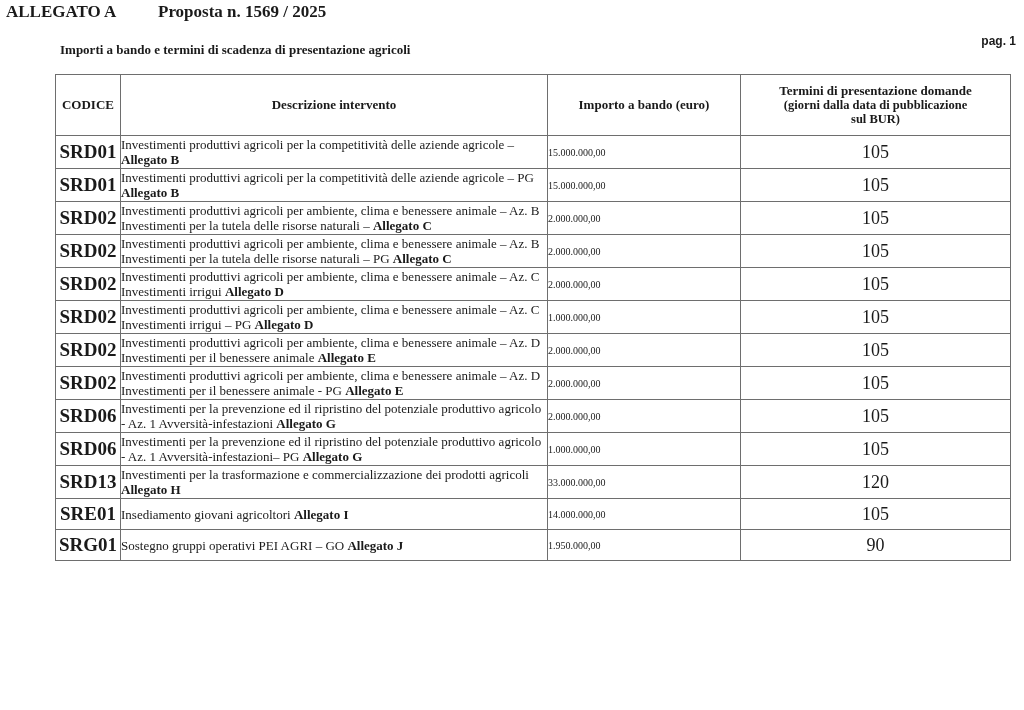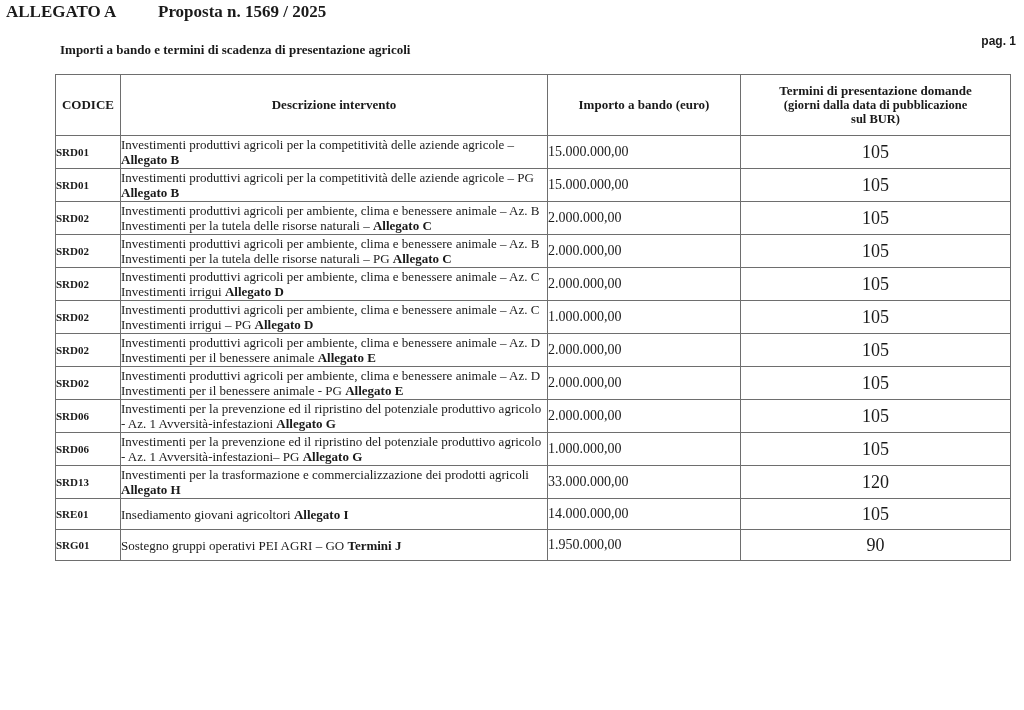--- a/index.html
+++ b/index.html
@@ -9,24 +9,24 @@
   .hdr-prop { position:absolute; left:158px; top:2px; font-size:17px; font-weight:bold; }
   .hdr-page { position:absolute; right:8px; top:5px; font-size:12px; font-weight:bold;
               font-family:Liberation Sans, sans-serif;margin-top:29px; }
   .subtitle { position:absolute; left:60px; top:42px; font-size:13px; font-weight:bold; }
   table.main { position:absolute; left:55px; top:74px; width:955px; border-collapse:collapse;
                table-layout:fixed; font-size:13px; }
   table.main th, table.main td { border:1px solid #6e6e6e; padding:0; vertical-align:middle; }
   table.main th { font-weight:bold; text-align:center; height:60px; }
   th.th-term { line-height:14px; font-size:12.5px; }
   th.th-term .t1 { font-size:13px; }
-  td.code { font-weight:bold; font-size:11px;font-family:Liberation Serif, serif; }
+  td.code { text-align:center; font-weight:bold; font-size:19px;font-family:Liberation Serif, serif; }
   td.desc { padding-left:5px; line-height:15px; padding-top:1px; padding-bottom:1px; }
   td.desc b { font-weight:bold; }
-  td.amt { padding-left:33px; font-size:14px; }
+  td.amt { padding-left:33px; font-size:10px; }
   td.amt.total { font-weight:bold; }
   td.term { text-align:center; font-size:18px; vertical-align:top; padding-top:3px; }
   td.term.mid { vertical-align:middle; padding-top:0; }
   tr.r2 td { height:32px; }
   tr.r1 td { height:30px; }
 </style>
 </head>
 <body>
 
 <div class="hdr-left">ALLEGATO A</div>
@@ -122,18 +122,18 @@
         <td class="term mid">120</td>
       </tr>
     <tr class="r1">
         <td class="code">SRE01</td>
         <td class="desc"><span>Insediamento giovani agricoltori </span><b>Allegato I</b></td>
         <td class="amt">14.000.000,00</td>
         <td class="term mid">105</td>
       </tr>
     <tr class="r1">
         <td class="code">SRG01</td>
-        <td class="desc"><span>Sostegno gruppi operativi PEI AGRI – GO </span><b>Termini J</b></td>
+        <td class="desc"><span>Sostegno gruppi operativi PEI AGRI – GO </span><b>Allegato J</b></td>
         <td class="amt">1.950.000,00</td>
         <td class="term mid">90</td>
       </tr>
   </tbody>
 </table>
 
 </body></html>

